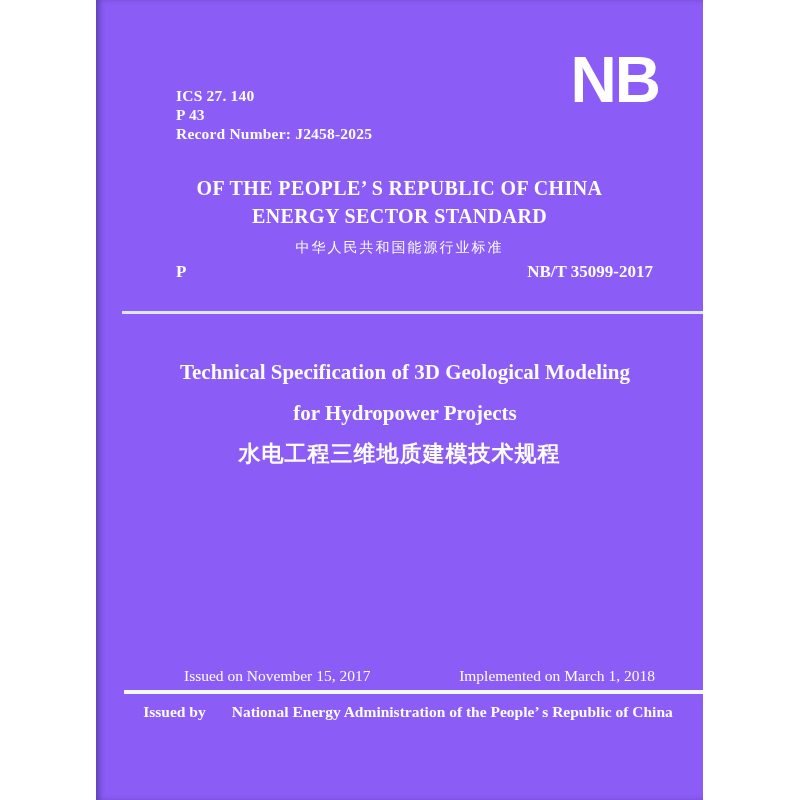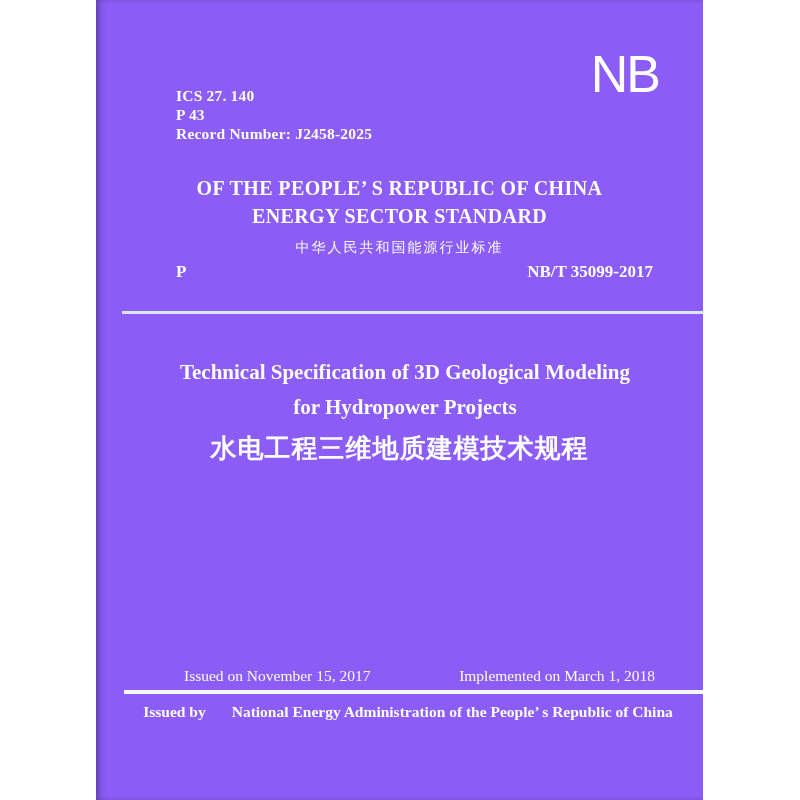--- a/index.html
+++ b/index.html
@@ -33,22 +33,22 @@
     font-weight: bold;
     line-height: 19px;
     letter-spacing: 0.2px;
     white-space: nowrap;
   }
   .logo {
     position: absolute;
     top: 48px;
     right: 44px;
     font-family: "Liberation Sans", "DejaVu Sans", sans-serif;
-    font-weight: 400;
-    font-size: 52px;
+    font-weight: 700;
+    font-size: 64px;
     line-height: 1;
     letter-spacing: -2px;
     color: #ffffff;
   }
   .heading {
     position: absolute;
     top: 174px;
     left: 0;
     width: 100%;
     text-align: center;
@@ -106,26 +106,26 @@
   }
   .title-block .en1,
   .title-block .en2 {
     font-size: 21px;
     font-weight: bold;
     line-height: 28px;
     white-space: nowrap;
     padding-left: 11px;
   }
   .title-block .en2 {
-    margin-top: 7px;
+    margin-top: 13px;
   }
   .title-block .zh {
     margin-top: 10px;
     font-family: "Liberation Sans", "DejaVu Sans", sans-serif;
-    font-size: 26px;
+    font-size: 22px;
     font-weight: bold;
     line-height: 34px;
     letter-spacing: 1px;
     white-space: nowrap;
   }
   .dates-row {
     position: absolute;
     top: 667px;
     left: 88px;
     right: 48px;

